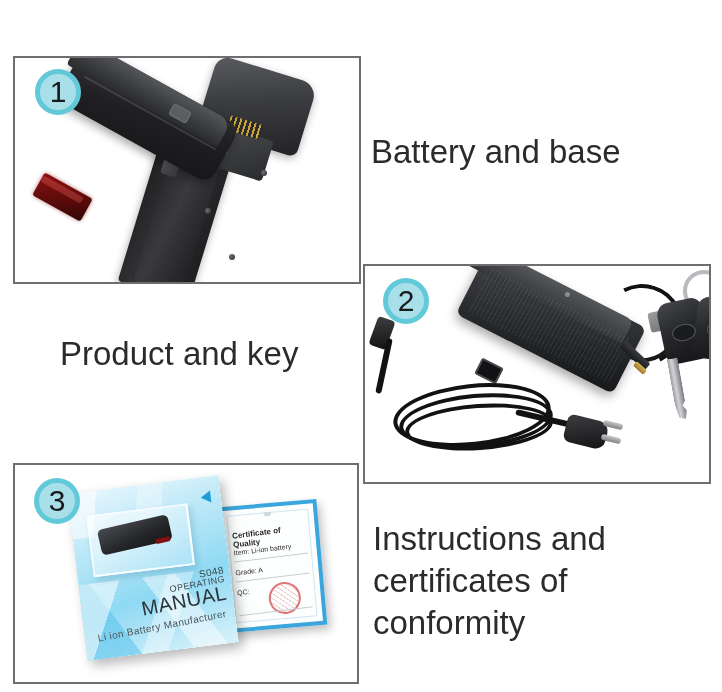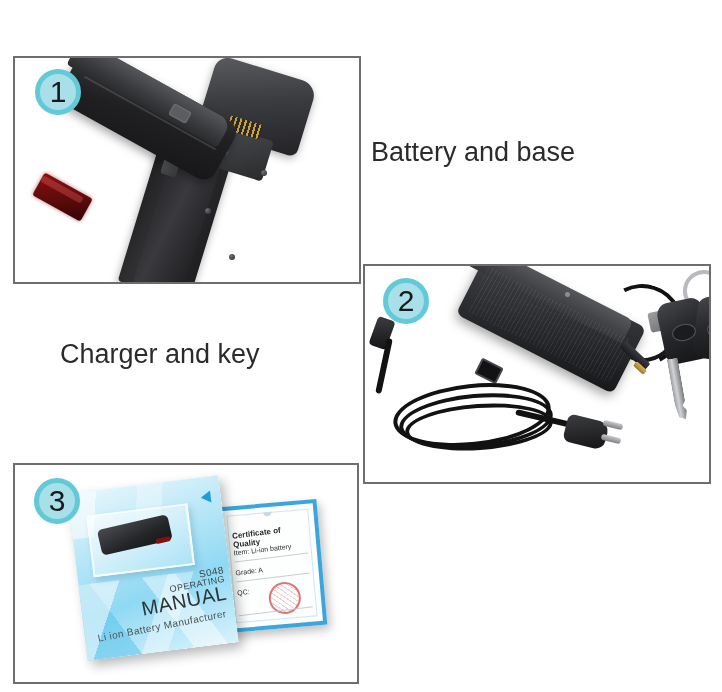--- a/index.html
+++ b/index.html
@@ -53,21 +53,21 @@
     font-weight:400;
     z-index:6;
   }
   #badge-1{left:20px;top:11px;}
   #badge-2{left:18px;top:12px;}
   #badge-3{left:19px;top:13px;}
 
   
   .caption{
     position:absolute;
-    font-size:27px;line-height:42px;color:#2b2b2b;
+    font-size:33px;line-height:42px;color:#2b2b2b;
     font-weight:400;white-space:pre-line;
   }
   #caption-1{left:371px;top:131px;}
   #caption-2{left:60px;top:333px;}
   #caption-3{left:373px;top:518px;}
 
   
   .photo{position:absolute;inset:0;}
   .batt-body{
     position:absolute;left:45px;top:22px;
@@ -437,21 +437,21 @@
       <div class="key-head" id="key-head-a"></div>
       <div class="key-head" id="key-head-b"></div>
       <div class="key-oval" style="left:307px;top:58px;transform:rotate(-12deg);"></div>
       <div class="key-oval" style="left:342px;top:56px;transform:rotate(8deg);"></div>
       <div class="key-blade" id="key-blade-a"></div>
 
     </div>
     <div class="badge" id="badge-2">2</div>
   </div>
 
-  <div class="caption" id="caption-2">Charger and key</div>
+  <div class="caption" id="caption-2">Product and key</div>
 
   <div class="panel" id="panel-3">
     <div class="photo">
 
       <div class="cert">
         <div class="cert-inner"></div>
         <div class="cert-hole"></div>
         <div class="cert-title">Certificate of Quality</div>
         <div class="cert-line" id="cert-item">Item: Li-ion battery</div>
         <div class="cert-rule" style="top:50px;"></div>
@@ -472,14 +472,17 @@
         <div class="manual-model">S048</div>
         <div class="manual-op">OPERATING</div>
         <div class="manual-word">MANUAL</div>
         <div class="manual-foot">Li ion Battery Manufacturer</div>
       </div>
 
     </div>
     <div class="badge" id="badge-3">3</div>
   </div>
 
+  <div class="caption" id="caption-3">Instructions and
+certificates of
+conformity</div>
 
 </div>
 
 </body></html>

